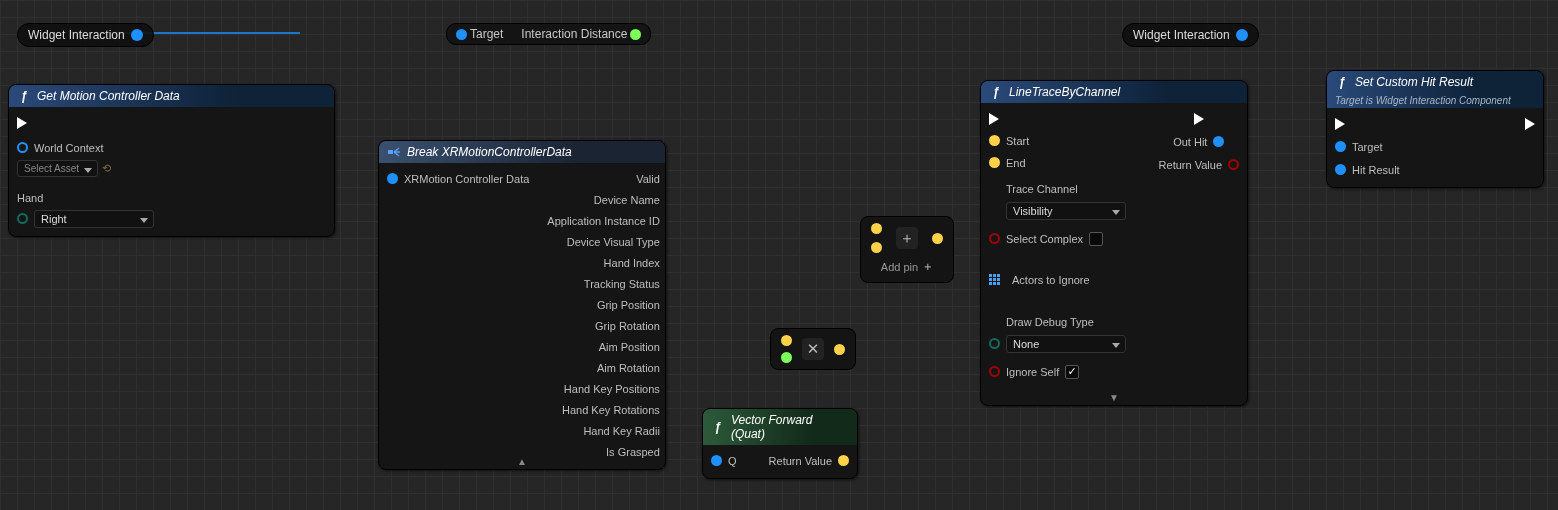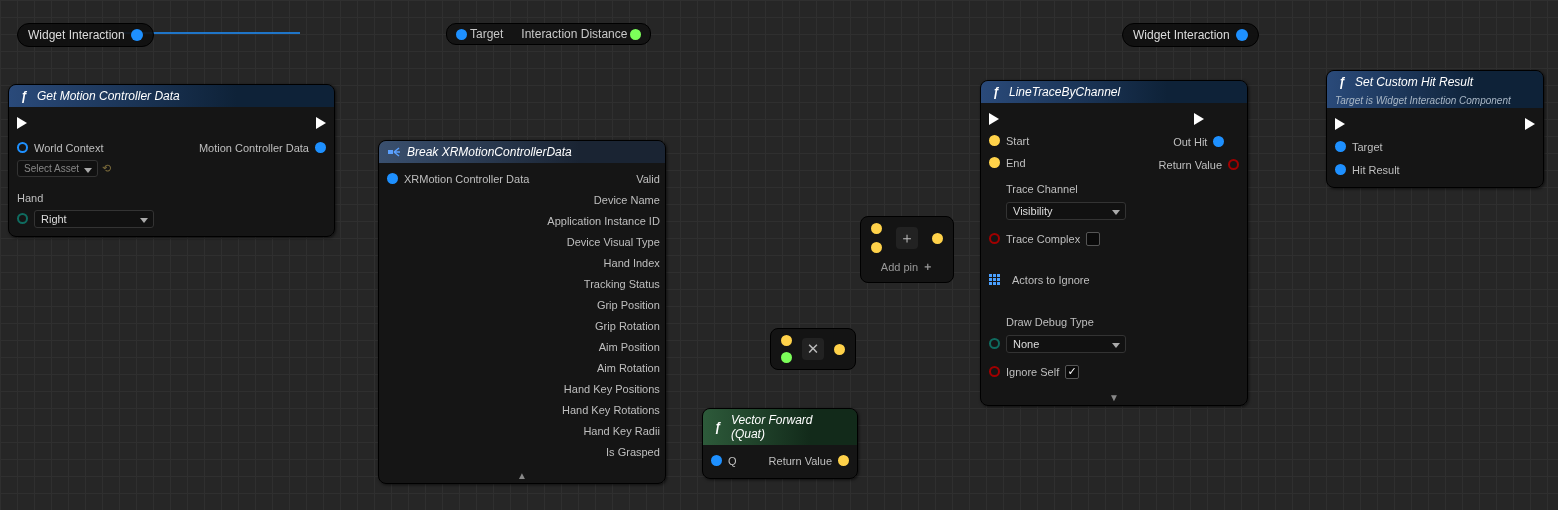--- a/index.html
+++ b/index.html
@@ -110,33 +110,24 @@
         <span class="resetarrow">⟲</span>
       </div>
       <div class="row" style="margin-top:8px">
         <span class="lbl">Hand</span>
       </div>
       <div class="row">
         <span class="pin hollow c-enum inpin"></span>
         <span class="sel"><span>Right</span></span>
       </div>
     </div>
-    <div class="col" style="align-items:flex-end">
-      <div class="row right">
-          <span class="execpin"></span>
-        </div>
-      <div class="row right" style="margin-top:4px">
-        <span class="lbl">Motion Controller Data</span>
-        <span class="pin solid c-obj outpin"></span>
-      </div>
-    </div>
-  </div>
-</div>
-
-<div class="node" style="left:378px;top:140px;width:288px;padding-bottom:14px">
+  </div>
+</div>
+
+<div class="node" style="left:378px;top:140px;width:288px;">
   <div class="hdr imp">
     <svg width="14" height="14" viewBox="0 0 14 14">
         <rect x="1" y="5" width="5" height="4" fill="#5aa0ff"></rect>
         <path d="M7 7 L12 3 M7 7 L13 7 M7 7 L12 11" stroke="#5aa0ff" stroke-width="1.5"></path>
       </svg>
     <span>Break XRMotionControllerData</span>
   </div>
   <div class="body cols">
     <div class="col">
       <div class="row">
@@ -283,21 +274,21 @@
         </div>
       <div class="row" style="margin-top:4px">
           <span class="lbl" style="margin-left:17px">Trace Channel</span>
         </div>
       <div class="row">
           <span class="pin hollow c-enum inpin" style="visibility:hidden"></span>
           <span class="sel"><span>Visibility</span></span>
         </div>
       <div class="row" style="margin-top:6px">
           <span class="pin hollow c-bool inpin"></span>
-          <span class="lbl">Trace Complex</span>
+          <span class="lbl">Select Complex</span>
           <span style="width:6px"></span>
           <span class="chk"></span>
         </div>
       <div class="row" style="margin-top:19px">
           <span class="arrpin c-arr inpin">
             <span></span>
             <span></span>
             <span></span>
             <span></span>
             <span></span>

